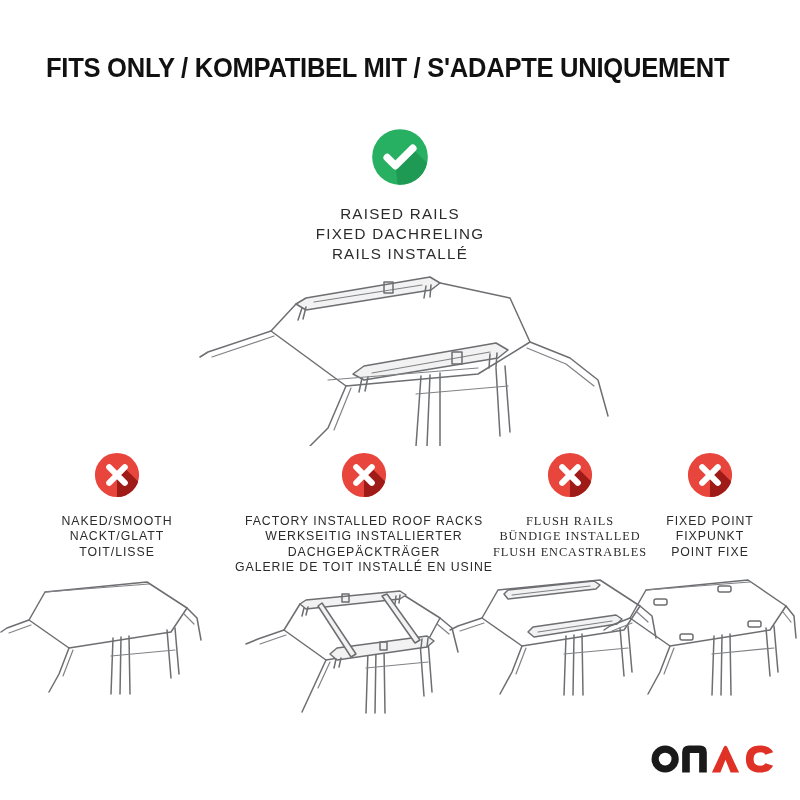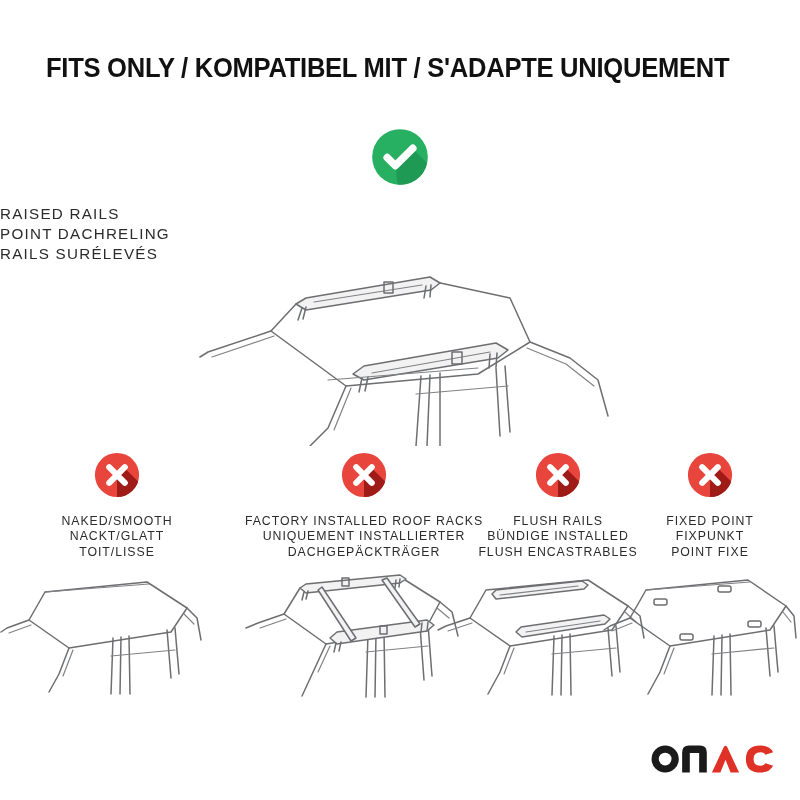--- a/index.html
+++ b/index.html
@@ -37,20 +37,21 @@
     transform: scaleX(0.93);
     transform-origin: left center;
   }
 
   
   .good-block {
     position: absolute;
     left: 0;
     top: 128px;
     width: 800px;
+    text-align: center;
   }
   .badge {
     width: 58px;
     height: 58px;
     margin: 0 auto;
     display: block;
   }
   .good-labels {
     margin-top: 18px;
     line-height: 1.30;
@@ -104,21 +105,21 @@
     color: #2b2b2b;
     white-space: nowrap;
   }
   .bad-art {
     margin-top: 10px;
   }
 
   
   .item-naked   { left: -13px;  width: 260px; }
   .item-factory { left: 198px;  width: 260px; margin-left: 36px; }
-  .item-flush   { left: 428px;  width: 260px; }
+  .item-flush   { left: 440px;  width: 260px; font-family: Liberation Serif, serif; }
   .item-fixed   { left: 580px;  width: 260px; }
 
   .item-naked .bad-art   { margin-left: 12px; }
   .item-factory .bad-art { margin-left: 8px;  }
   .item-flush .bad-art   { margin-left: 8px;  }
   .item-fixed .bad-art   { margin-left: 22px; }
 
   
   .logo {
     position: absolute;
@@ -148,22 +149,22 @@
     </defs>
     <circle cx="50" cy="50" r="48" fill="#28b062"></circle>
     <g clip-path="url(#clipGood)">
       <path d="M42 62 L70 34 L100 64 L100 100 L46 100 Z" fill="#1f9a55"></path>
     </g>
     <path d="M28 51 L42 65 L72 35" fill="none" stroke="#ffffff" stroke-width="13" stroke-linecap="round" stroke-linejoin="round"></path>
   </svg>
 
   <div class="good-labels">
     <div>RAISED RAILS</div>
-    <div>POINT DACHRELING</div>
-    <div>RAILS SURÉLEVÉS</div>
+    <div>FIXED DACHRELING</div>
+    <div>RAILS INSTALLÉ</div>
   </div>
 </div>
 
 <svg class="hero-art" viewBox="0 0 452 170">
 
   <path class="line" d="M93 55 L118 28 L253 5 L332 22 L352 66 L300 98 L168 110 Z"></path>
 
   <path class="line" d="M93 55 L30 76 L22 81"></path>
   <path class="line-thin" d="M96 60 L34 81"></path>
   <path class="line" d="M168 110 L150 152 L132 170"></path>
@@ -247,22 +248,23 @@
           </defs>
         <circle cx="50" cy="50" r="48" fill="#e8453c"></circle>
         <g clip-path="url(#clipBad2)">
           <path d="M50 50 L66 34 L100 68 L100 100 L50 100 Z" fill="#9e1b18"></path>
         </g>
         <path d="M33 33 L67 67 M67 33 L33 67" stroke="#ffffff" stroke-width="13" stroke-linecap="round" fill="none"></path>
       </svg>
     </div>
     <div class="bad-labels">
       <div>FACTORY INSTALLED ROOF RACKS</div>
-      <div>UNIQUEMENT INSTALLIERTER</div>
+      <div>WERKSEITIG INSTALLIERTER</div>
       <div>DACHGEPÄCKTRÄGER</div>
+      <div>GALERIE DE TOIT INSTALLÉ EN USINE</div>
     </div>
     <svg class="bad-art" width="236" height="128" viewBox="0 0 236 128">
       <path class="line" d="M42 44 L58 18 L160 8 L198 32 L184 58 L84 74 Z"></path>
       <path class="line" d="M42 44 L16 53 L4 58"></path>
       <path class="line-thin" d="M44 49 L18 58"></path>
       <path class="line" d="M84 74 L72 100 L60 126"></path>
       <path class="line-thin" d="M88 76 L76 102"></path>
       <path class="line" d="M198 32 L210 42 L216 66"></path>
       <path class="line-thin" d="M195 38 L207 48"></path>
       <path class="line" d="M126 64 L124 127"></path>

